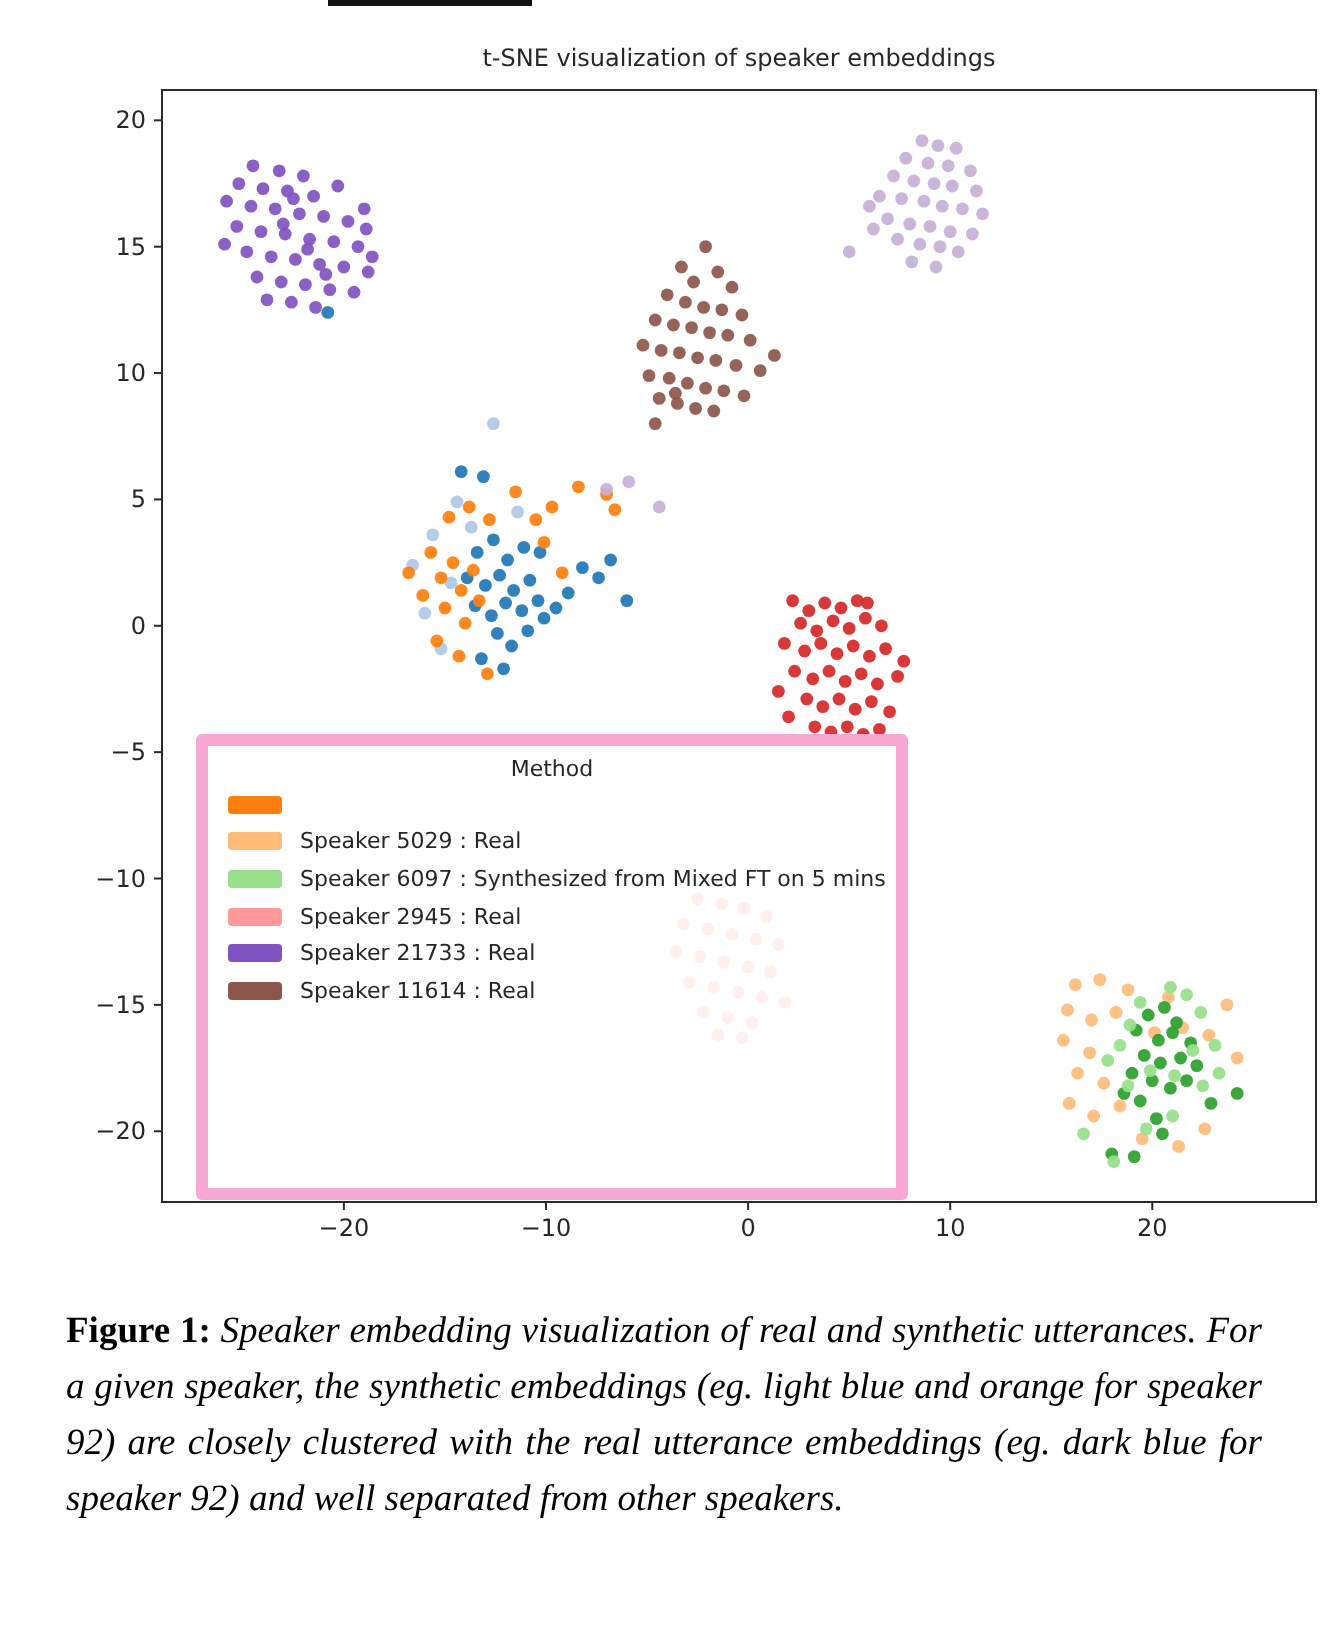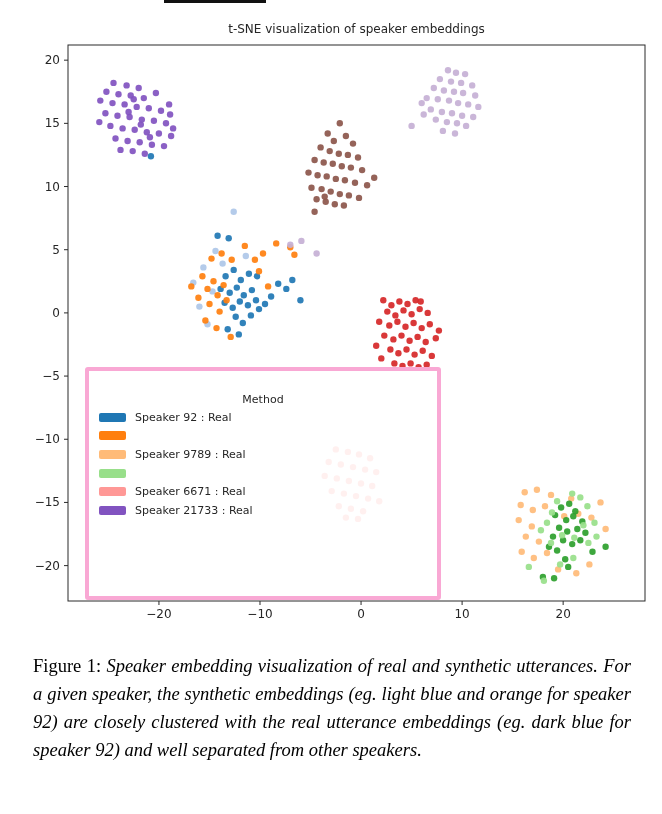--- a/index.html
+++ b/index.html
@@ -1,33 +1,33 @@
 <!DOCTYPE html>
 <html><head>
 <meta charset="utf-8">
 <style>
   html,body{margin:0;padding:0;background:#ffffff;}
   #page{position:relative;width:662px;height:814px;background:#ffffff;overflow:hidden;
         font-family:"DejaVu Sans",sans-serif;}
   #edge-artifact{position:absolute;left:164px;top:0;width:102px;height:3px;background:#111;}
-  #plot-wrap{position:absolute;left:0;top:0;width:634px;height:645px;}
+  #plot-wrap{position:absolute;left:13px;top:0;width:634px;height:645px;}
   #plot-svg{position:absolute;left:0;top:0;}
   .plot-title{font-size:12px;fill:#262626;}
   .tick-label{font-size:12px;fill:#262626;}
   #legend{position:absolute;left:85px;top:367px;width:356px;height:233px;box-sizing:border-box;
-          background:rgba(255,255,255,0.84);border:4px solid #f9a8d4;border-radius:3px;
-          padding-top:22px;}
+          background:rgba(255,255,255,0.84);border:6px solid #f9a8d4;border-radius:3px;
+          padding-top:5px;}
   #legend-title{text-align:center;font-size:11px;color:#262626;margin-bottom:2px;}
   .legend-row{display:flex;align-items:center;height:18.6px;}
   .legend-swatch{width:27px;height:9px;border-radius:2px;margin-left:10px;margin-right:9px;flex:0 0 auto;}
   .legend-label{font-size:11px;color:#262626;white-space:nowrap;}
   #caption{position:absolute;left:33px;top:652px;width:598px;
            font-family:"Liberation Serif",serif;font-size:18.5px;line-height:28px;
            color:#000;text-align:justify;}
-  #caption .cap-label{font-style:normal;}
+  #caption .cap-label{font-style:normal;font-weight:bold;}
   #caption .cap-text{font-style:italic;}
 </style>
 </head>
 <body>
 
 <div id="page">
   <div id="edge-artifact"></div>
 
   <div id="plot-wrap">
     <svg id="plot-svg" width="662" height="645">
@@ -362,39 +362,40 @@
         <text x="60" y="190.5272727272727" text-anchor="end" class="tick-label">10</text>
         <line x1="64" y1="123.34545454545454" x2="68" y2="123.34545454545454" stroke="#2a2a2a" stroke-width="1"></line>
         <text x="60" y="127.34545454545454" text-anchor="end" class="tick-label">15</text>
         <line x1="64" y1="60.16363636363636" x2="68" y2="60.16363636363636" stroke="#2a2a2a" stroke-width="1"></line>
         <text x="60" y="64.16363636363636" text-anchor="end" class="tick-label">20</text>
       </svg>
     <div id="legend">
       <div id="legend-title">Method</div>
       <div id="legend-rows">
           <div class="legend-row">
-            <span class="legend-swatch" style="background: rgb(31, 119, 180);"></span>
-            <span class="legend-label">Speaker 92 : Real</span>
-          </div>
-          <div class="legend-row">
             <span class="legend-swatch" style="background: rgb(255, 127, 14);"></span>
           </div>
           <div class="legend-row">
             <span class="legend-swatch" style="background: rgb(255, 187, 120);"></span>
-            <span class="legend-label">Speaker 9789 : Real</span>
+            <span class="legend-label">Speaker 5029 : Real</span>
           </div>
           <div class="legend-row">
             <span class="legend-swatch" style="background: rgb(152, 223, 138);"></span>
+            <span class="legend-label">Speaker 6097 : Synthesized from Mixed FT on 5 mins</span>
           </div>
           <div class="legend-row">
             <span class="legend-swatch" style="background: rgb(255, 152, 150);"></span>
-            <span class="legend-label">Speaker 6671 : Real</span>
+            <span class="legend-label">Speaker 2945 : Real</span>
           </div>
           <div class="legend-row">
             <span class="legend-swatch" style="background: rgb(129, 83, 192);"></span>
             <span class="legend-label">Speaker 21733 : Real</span>
+          </div>
+          <div class="legend-row">
+            <span class="legend-swatch" style="background: rgb(140, 86, 75);"></span>
+            <span class="legend-label">Speaker 11614 : Real</span>
           </div>
         </div>
     </div>
   </div>
 
   <div id="caption"><span class="cap-label">Figure 1:</span><span> </span><span class="cap-text">Speaker embedding visualization of real and synthetic utterances.  For a given speaker, the synthetic embeddings (eg. light blue and orange for speaker 92) are closely clustered with the real utterance embeddings (eg.  dark blue for speaker 92) and well separated from other speakers.</span></div>
 </div>
 
 </body></html>

